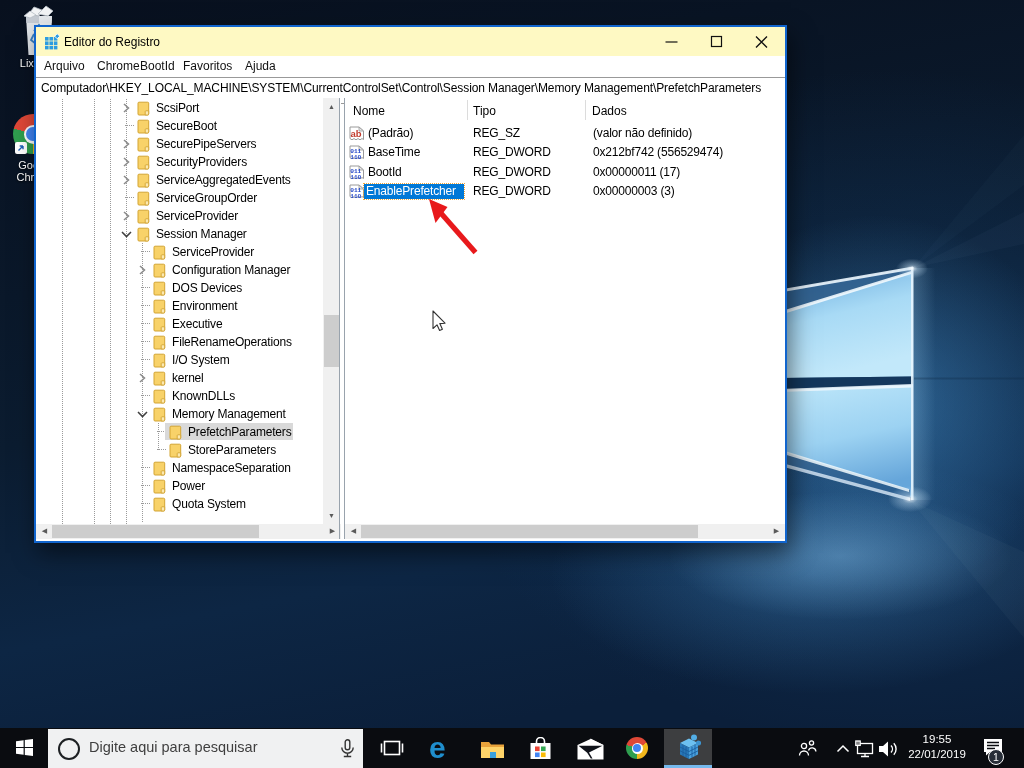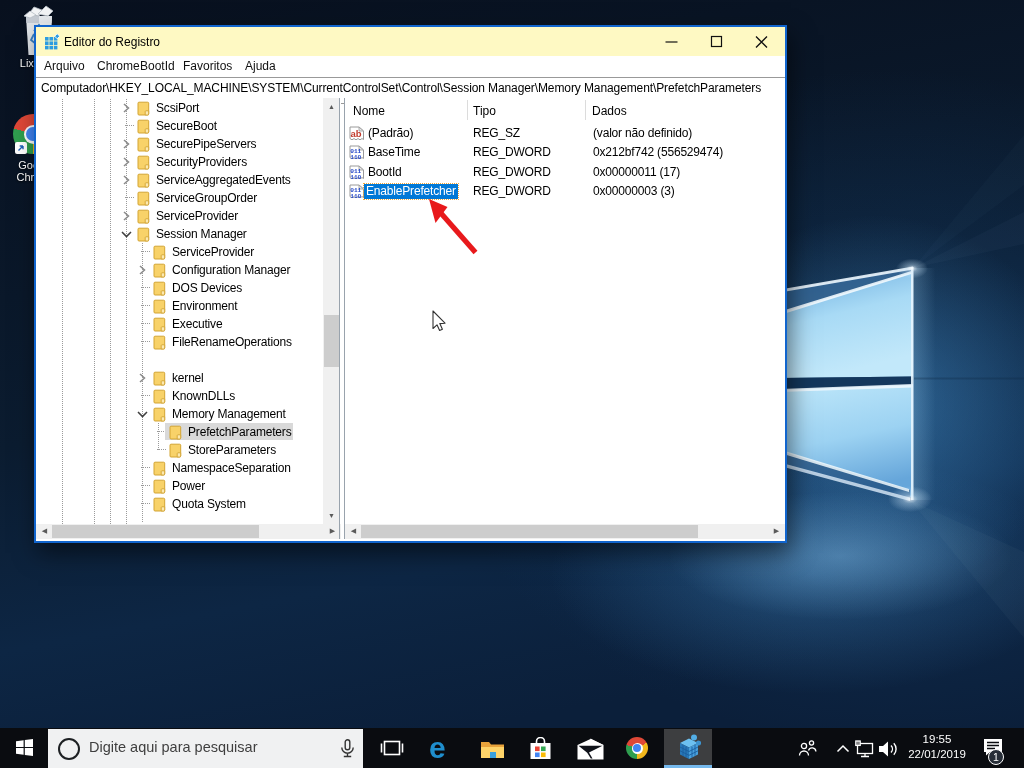--- a/index.html
+++ b/index.html
@@ -25,21 +25,21 @@
 .vguide {position:absolute;width:1px;z-index:0;background-image:repeating-linear-gradient(to bottom,#9a9a9a 0 1px,transparent 1px 2px)}
 .sb {position:absolute;background:#f0f0f0}
 .sbthumb {position:absolute;background:#cdcdcd}
 .sbarr {position:absolute;font-size:7px;color:#5a5a5a;text-align:center;line-height:16px;width:17px;height:17px}
 .vdiv {position:absolute;top:71px;height:441px;width:1px;background:#99a3ad}
 #list {position:absolute;left:309px;top:71px;width:440px;height:441px;background:#fff;overflow:hidden}
 .hdr {position:absolute;font-size:12px;color:#000}
 .hsep {position:absolute;width:1px;height:20px;background:#dcdcdc}
 .lrow {position:absolute;left:0;width:440px;height:19px}
 .lt {position:absolute;top:2px;font-size:12px;color:#000;white-space:nowrap;letter-spacing:-0.18px}
-.lsel {background:#0078d7;color:#fff;outline:1px dotted #eea63c;padding:0 2px 1px 2px;margin-left:-2px}
+.lsel {background:#0078d7;color:#fff;outline:1px dotted #eea63c;padding:0 8px 1px 2px;margin-left:-2px}
 #bar {position:absolute;left:0;top:728px;width:1024px;height:40px;background:#0a0c10;z-index:50}
 #search {position:absolute;left:48px;top:1px;width:315px;height:39px;background:#f0f1f2}
 #search span {position:absolute;left:41px;top:10px;font-size:14.5px;color:#3f3f3f}
 #clock {position:absolute;left:905px;top:4px;width:64px;color:#fff;font-size:11.5px;text-align:center;line-height:15px}
 .tile {position:absolute;top:1px;width:48px;height:39px}
 </style></head>
 <body>
 <svg id="wall" width="1024" height="768" viewBox="0 0 1024 768">
 <defs>
 <linearGradient id="sky" x1="0" y1="0" x2="0.25" y2="1">
@@ -303,20 +303,27 @@
           </svg>
           <span class="tt" style="left:136px">Executive</span>
         </div>
 <div class="trow" style="top:235px">
           <div class="hstub" style="left:105px;width:10px"></div>
           <svg class="ti" style="left:117px;top:2px" width="13" height="15">
             <use href="#fold"></use>
           </svg>
           <span class="tt" style="left:136px">FileRenameOperations</span>
         </div>
+<div class="trow" style="top:253px">
+          <div class="hstub" style="left:105px;width:10px"></div>
+          <svg class="ti" style="left:117px;top:2px" width="13" height="15">
+            <use href="#fold"></use>
+          </svg>
+          <span class="tt" style="left:136px">I/O System</span>
+        </div>
 <div class="trow" style="top:271px">
           <svg class="ti" style="left:103px;top:4px" width="7" height="10" viewBox="0 0 7 10">
             <path d="M1 1 L5.5 5 L1 9" fill="none" stroke="#8a8a8a" stroke-width="1.5"></path>
           </svg>
           <svg class="ti" style="left:117px;top:2px" width="13" height="15">
             <use href="#fold"></use>
           </svg>
           <span class="tt" style="left:136px">kernel</span>
         </div>
 <div class="trow" style="top:289px">

